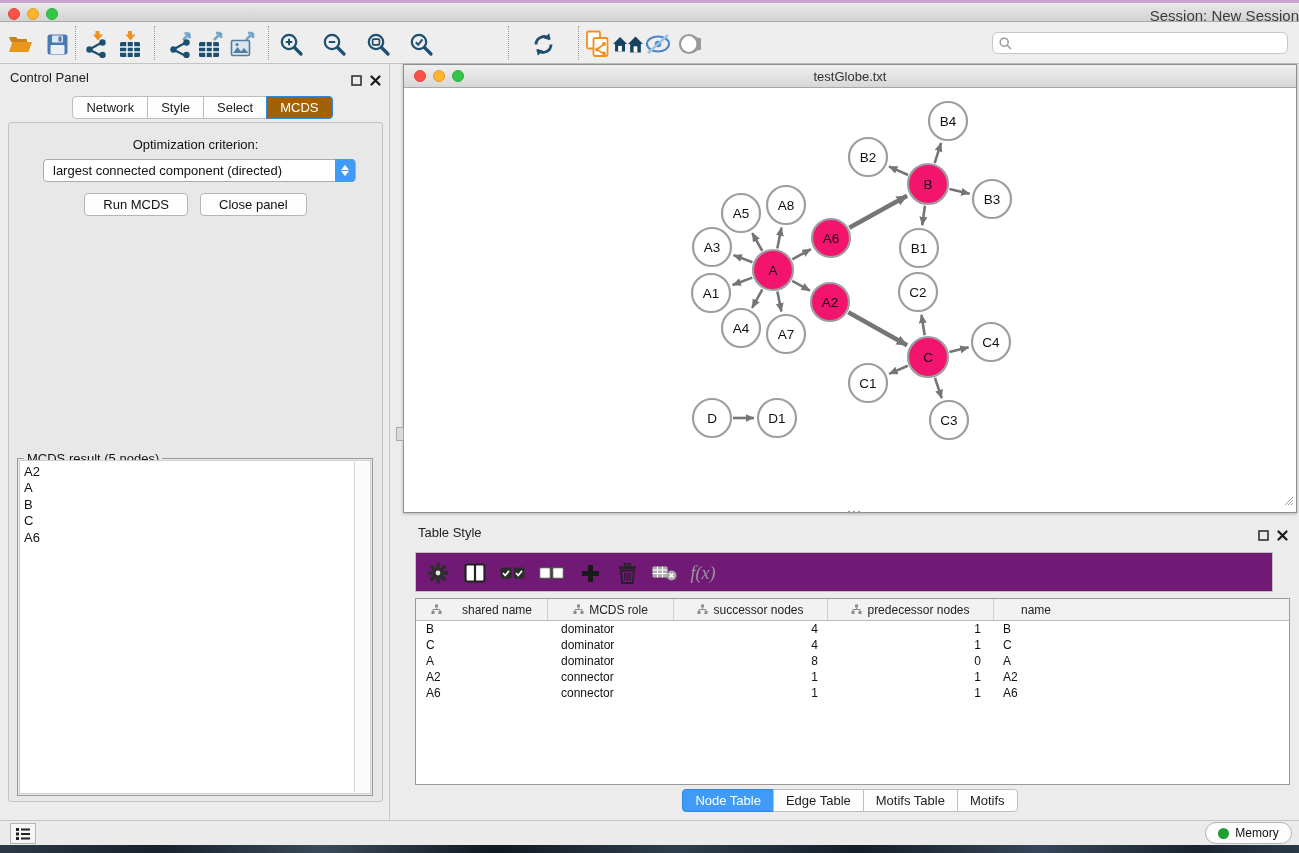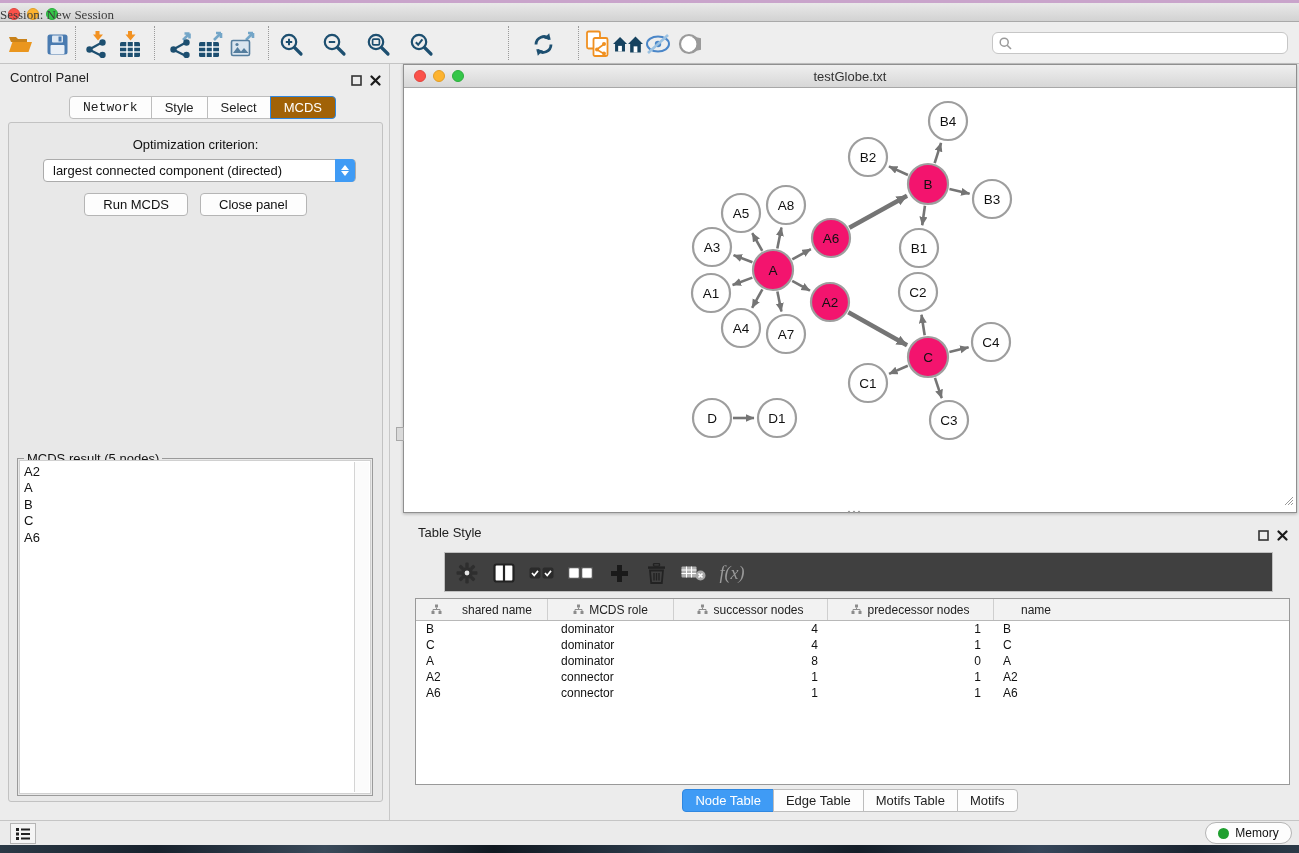--- a/index.html
+++ b/index.html
@@ -7,36 +7,36 @@
   .screen{position:relative;width:1299px;height:853px;background:#ececec;overflow:hidden;}
 
   
   .titlebar{position:absolute;top:0;left:0;right:0;height:22px;
     background:linear-gradient(#e9e9e9,#d2d2d2);
     border-top:3px solid #c9a4cb;border-bottom:1px solid #a9a9a9;}
   .tl{position:absolute;top:5px;width:12px;height:12px;border-radius:50%;}
   .tl-red{left:8px;background:#fb5149;border:1px solid #df453f;}
   .tl-yellow{left:27px;background:#fdb32f;border:1px solid #e09e29;}
   .tl-green{left:46px;background:#35c649;border:1px solid #2dae3f;}
-  .titlebar .title{position:absolute;left:0;right:0;top:4px;text-align:left;font-size:13px;color:#3c3c3c;font-family:Liberation Serif, serif;}
+  .titlebar .title{position:absolute;left:0;right:0;top:4px;text-align:right;font-size:15px;color:#3c3c3c;}
 
   
   .toolbar{position:absolute;top:22px;left:0;right:0;height:42px;background:#eeeeee;border-bottom:1px solid #c4c4c4;}
   .tb-icon{position:absolute;top:7px;width:30px;height:30px;display:flex;align-items:center;justify-content:center;transform:translateX(-50%);cursor:default;}
   .tb-sep{position:absolute;top:4px;height:34px;width:0;border-left:1px dotted #9a9a9a;}
   .search{position:absolute;right:11px;top:10px;width:296px;height:22px;background:#fff;border:1px solid #c6c6c6;border-radius:6px;display:flex;align-items:center;padding:0 6px;}
   .search input{border:none;outline:none;flex:1;font-size:12px;margin-left:4px;font-family:"Liberation Sans",sans-serif;background:transparent;}
 
   
   .cpanel{position:absolute;top:64px;left:0;width:390px;bottom:33px;background:#ececec;border-right:1px solid #c8c8c8;}
   .panel-head{position:absolute;top:6px;left:10px;font-size:13px;color:#222;}
   .panel-btns{position:absolute;top:8px;right:8px;display:flex;gap:8px;align-items:center;}
   .cp-tabs{position:absolute;top:32px;left:0;right:0;display:flex;justify-content:center;gap:0;}
   .cp-tab{font-size:13px;padding:3px 13px;background:#fdfdfd;border:1px solid #bdbdbd;color:#222;margin-left:-1px;}
-  .cp-tab:first-child{border-radius:4px 0 0 4px;margin-left:16px;font-family:Liberation Mono, monospace;}
+  .cp-tab:first-child{border-radius:4px 0 0 4px;margin-left:16px;}
   .cp-tab:last-child{border-radius:0 4px 4px 0;}
   .cp-tab.active{background:#a16207;border-color:#2f87e0;color:#fff;}
   .cp-box{position:absolute;top:58px;left:8px;right:6px;bottom:18px;background:#e8e8e8;border:1px solid #c2c2c2;border-radius:3px;padding-left:48px;}
   .opt-label{position:absolute;top:14px;left:0;right:0;text-align:center;font-size:13px;color:#111;}
   .opt-select{position:absolute;top:36px;left:34px;width:313px;height:23px;background:#fff;border:1px solid #ababab;border-radius:4px;font-size:13px;color:#111;display:flex;align-items:center;padding-left:9px;}
   .opt-spinner{position:absolute;right:0;top:-1px;bottom:-1px;width:20px;background:#3f9bf5;border-radius:0 4px 4px 0;display:flex;flex-direction:column;align-items:center;justify-content:center;gap:1px;}
   .spin-up{width:0;height:0;border-left:4px solid transparent;border-right:4px solid transparent;border-bottom:5px solid #fff;}
   .spin-dn{width:0;height:0;border-left:4px solid transparent;border-right:4px solid transparent;border-top:5px solid #fff;}
   .cp-buttons{position:absolute;top:70px;left:0;right:0;display:flex;justify-content:center;gap:12px;}
   .cp-btn{font-size:13px;background:#fdfdfd;border:1px solid #b5b5b5;border-radius:4px;padding:3px 18px;color:#111;}
@@ -50,21 +50,21 @@
   .net-titlebar{position:absolute;top:0;left:0;right:0;height:23px;background:linear-gradient(#efefef,#d7d7d7);border-bottom:1px solid #a8a8a8;}
   .net-titlebar .tl{top:5px;}
   .net-title{position:absolute;left:0;right:0;top:4px;text-align:center;font-size:13px;color:#333;}
   .net-canvas{position:absolute;top:24px;left:1px;right:1px;bottom:1px;background:#fff;}
   .grip-corner{position:absolute;right:1px;bottom:1px;}
   .split-handle{position:absolute;left:-8px;top:362px;width:8px;height:14px;background:#dadada;border:1px solid #a8a8a8;}
   .grip-mid{position:absolute;left:443px;bottom:-6px;}
 
   
   .tpanel{position:absolute;left:403px;top:520px;right:2px;height:298px;background:#ececec;}
-  .tp-toolbar{position:absolute;top:32px;left:12px;right:24px;height:40px;background:#404040;border:1px solid #c0c0c0;margin-left:29px;}
+  .tp-toolbar{position:absolute;top:32px;left:12px;right:24px;height:40px;background:#701a75;border:1px solid #c0c0c0;}
   .tp-icon{position:absolute;top:6px;width:28px;height:28px;display:flex;align-items:center;justify-content:center;transform:translateX(-50%);}
   .fx{font-family:"Liberation Serif",serif;font-style:italic;font-size:18px;color:#9a9a9a;}
   .dtable{position:absolute;top:78px;left:12px;right:7px;bottom:33px;background:#fff;border:1px solid #999;}
   .thead{display:flex;height:22px;background:#f2f2f2;border-bottom:1px solid #b8b8b8;}
   .th{display:flex;align-items:center;justify-content:center;gap:5px;font-size:12px;color:#222;border-right:1px solid #cfcfcf;}
   .th:last-child{border-right:none;}
   .trow{display:flex;height:16px;font-size:12px;color:#111;}
   .td{overflow:hidden;white-space:nowrap;display:flex;align-items:center;}
   .c1{width:132px;padding-left:10px;gap:20px;}
   .c2{width:126px;padding-left:13px;}

